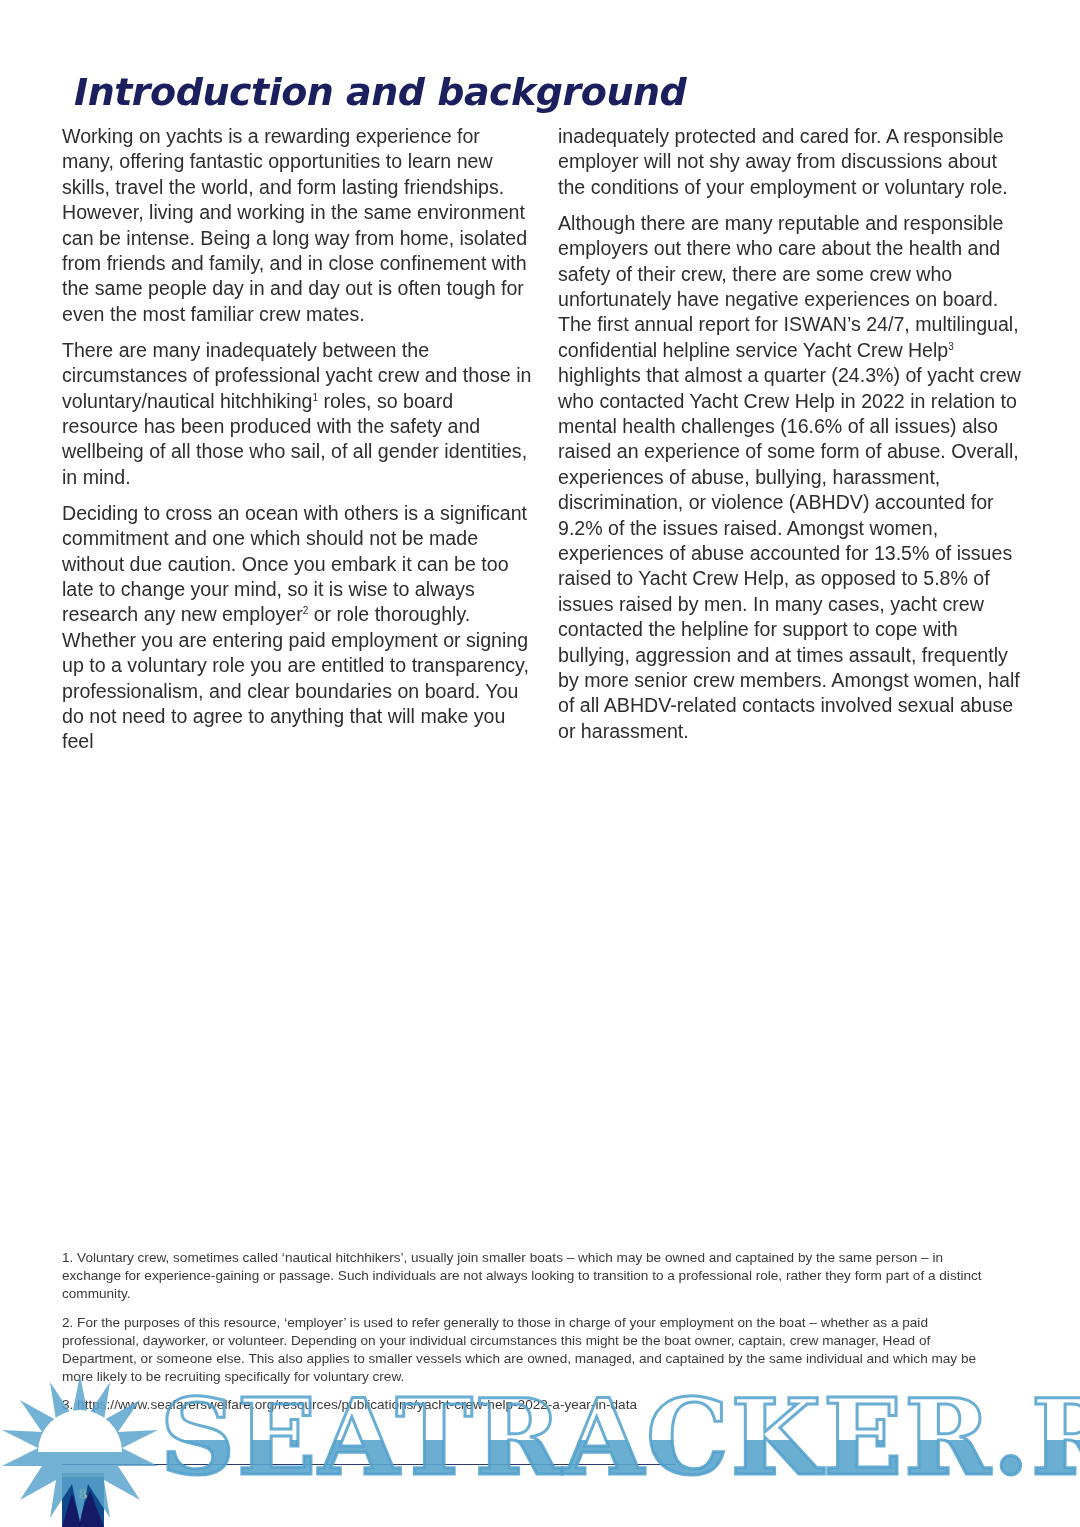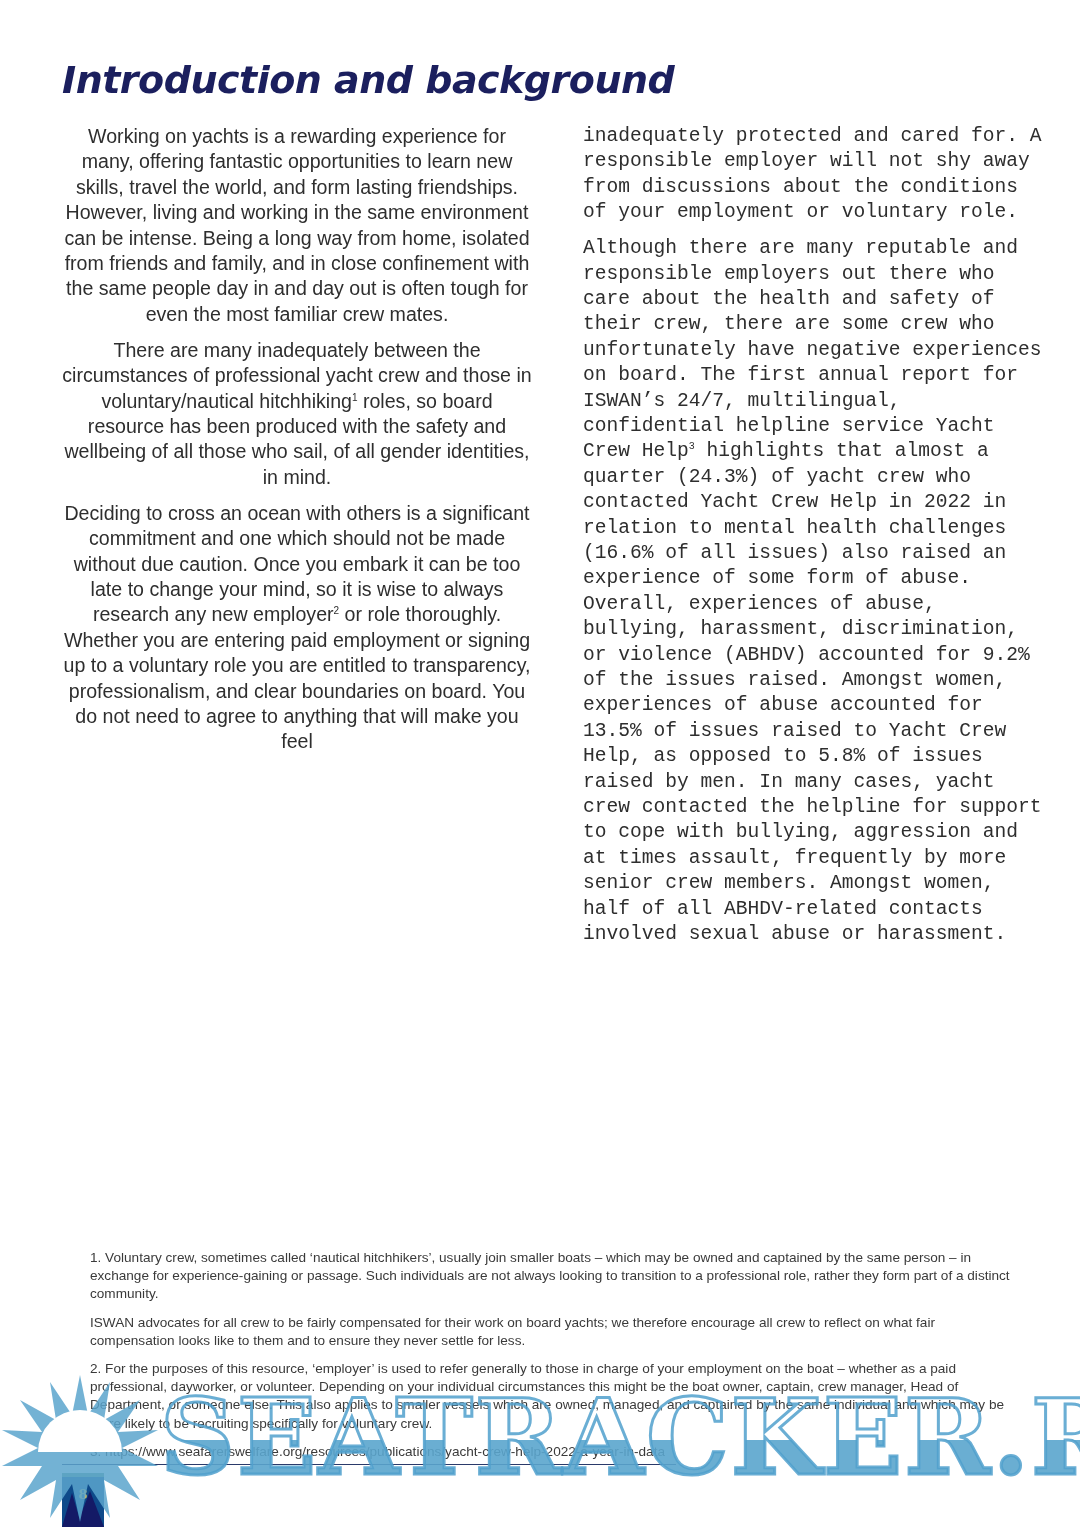--- a/index.html
+++ b/index.html
@@ -6,33 +6,33 @@
     body {
       width: 1080px; height: 1527px; background: #ffffff;
       position: relative; overflow: hidden;
       font-family: "Liberation Sans", sans-serif; color: #2b2b2b;
     }
     .title {
       position: absolute; left: 62px; top: 58px;
       font-family: "DejaVu Sans", sans-serif;
       font-style: italic; font-weight: bold;
       font-size: 38px; color: #1b1f5e; letter-spacing: -0.5px;
-      margin: 0;
+      margin: 12px;
     }
     .col {
       position: absolute; top: 124px; width: 470px;
       font-size: 19.6px; line-height: 25.4px; color: #2e2e2e;
     }
-    .col.left { left: 62px; text-align: center; }
-    .col.right { left: 583px; font-family: Liberation Mono, monospace; }
+    .col.left { left: 62px; }
+    .col.right { left: 558px; }
     .col p { margin: 0 0 10.5px 0; }
     sup { font-size: 10px; line-height: 0; vertical-align: 7px; }
     .footnotes {
       position: absolute; left: 62px; top: 1249px; width: 920px;
-      font-size: 13.6px; line-height: 18.2px; color: #3a3a3a; margin-left: 28px;
+      font-size: 13.6px; line-height: 18.2px; color: #3a3a3a;
     }
     .footnotes p { margin: 0 0 10px 0; }
     .footnotes .link { color: #3a3a3a; text-decoration: none; }
     .rule {
       position: absolute; left: 62px; top: 1464px; width: 614px; height: 1px;
       background: #2a3a6a;
     }
     .page-tab {
       position: absolute; left: 62px; top: 1473px; width: 42px; height: 54px;
       background: #0e4a8a; overflow: hidden;
@@ -69,21 +69,20 @@
   <p><span>Deciding to cross an ocean with others is a significant commitment and one which should not be made without due caution. Once you embark it can be too late to change your mind, so it is wise to always research any new employer</span><sup>2</sup><span> or role thoroughly. Whether you are entering paid employment or signing up to a voluntary role you are entitled to transparency, professionalism, and clear boundaries on board. You do not need to agree to anything that will make you feel</span></p>
 </div>
 
 <div class="col right">
   <p><span>inadequately protected and cared for. A responsible employer will not shy away from discussions about the conditions of your employment or voluntary role.</span></p>
   <p><span>Although there are many reputable and responsible employers out there who care about the health and safety of their crew, there are some crew who unfortunately have negative experiences on board. The first annual report for ISWAN’s 24/7, multilingual, confidential helpline service Yacht Crew Help</span><sup>3</sup><span> highlights that almost a quarter (24.3%) of yacht crew who contacted Yacht Crew Help in 2022 in relation to mental health challenges (16.6% of all issues) also raised an experience of some form of abuse. Overall, experiences of abuse, bullying, harassment, discrimination, or violence (ABHDV) accounted for 9.2% of the issues raised. Amongst women, experiences of abuse accounted for 13.5% of issues raised to Yacht Crew Help, as opposed to 5.8% of issues raised by men. In many cases, yacht crew contacted the helpline for support to cope with bullying, aggression and at times assault, frequently by more senior crew members. Amongst women, half of all ABHDV-related contacts involved sexual abuse or harassment.</span></p>
 </div>
 
 <div class="footnotes">
   <p>1. Voluntary crew, sometimes called ‘nautical hitchhikers’, usually join smaller boats – which may be owned and captained by the same person – in exchange for experience-gaining or passage. Such individuals are not always looking to transition to a professional role, rather they form part of a distinct community.</p>
-  <p>ISWAN advocates for all crew to be fairly compensated for their work on board yachts; we therefore encourage all crew to reflect on what fair compensation looks like to them and to ensure they never settle for less.</p>
   <p>2. For the purposes of this resource, ‘employer’ is used to refer generally to those in charge of your employment on the boat – whether as a paid professional, dayworker, or volunteer. Depending on your individual circumstances this might be the boat owner, captain, crew manager, Head of Department, or someone else. This also applies to smaller vessels which are owned, managed, and captained by the same individual and which may be more likely to be recruiting specifically for voluntary crew.</p>
   <p class="link">3. https://www.seafarerswelfare.org/resources/publications/yacht-crew-help-2022-a-year-in-data</p>
 </div>
 
 <div class="rule"></div>
 
 <div class="page-tab">
   <div class="band"></div>
   <svg width="42" height="54" viewBox="0 0 42 54">
     <polygon points="0,54 10,20 20,54" fill="#141a66"></polygon>

